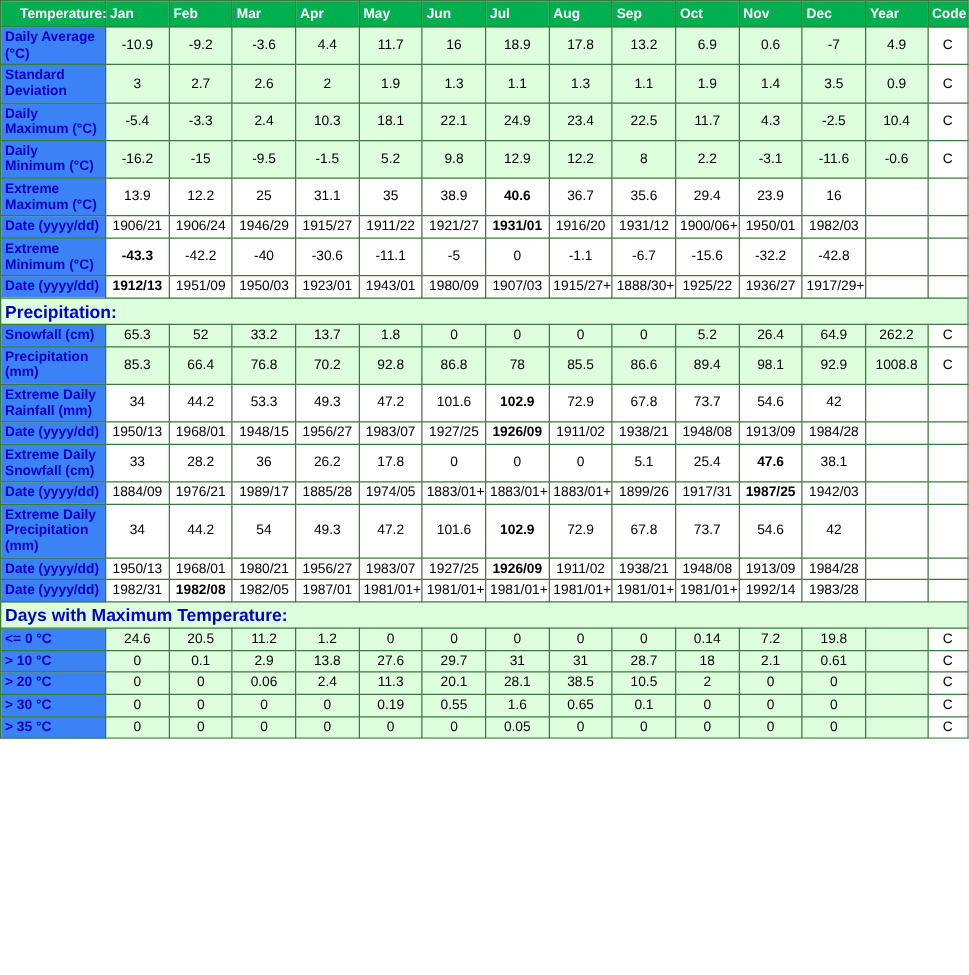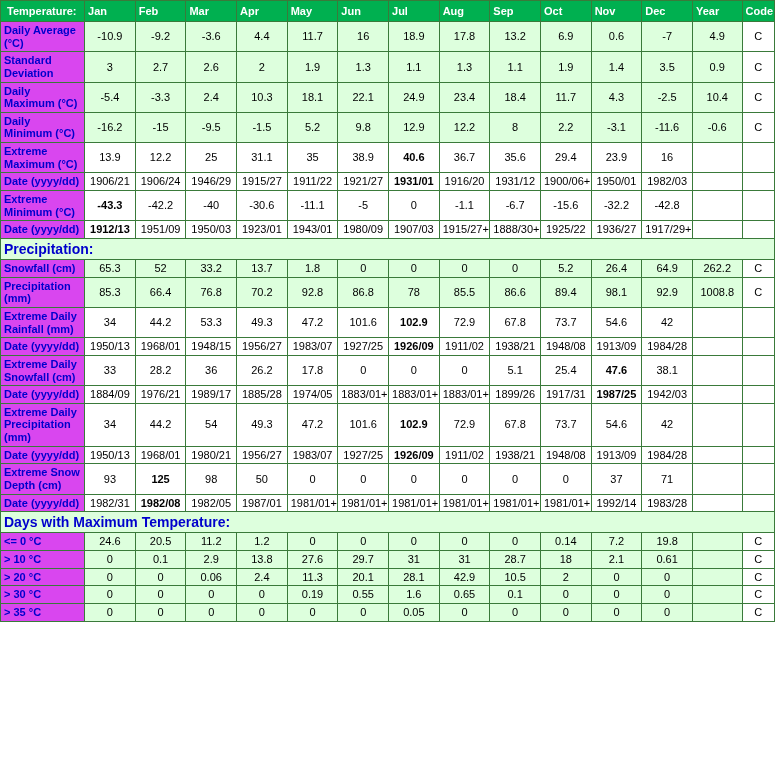--- a/index.html
+++ b/index.html
@@ -32,24 +32,24 @@
   thead th {
     background: #00b050;
     color: #ffffff;
     font-weight: bold;
     text-align: left;
     font-size: 11px;
     height: 16px;
   }
   thead th.hdr-label {
     text-align: left;
-    padding-left: 6px;
+    padding-left: 15px;
   }
   td.rowlabel {
-    background: #d946ef;
+    background: #3b82f6;
     color: #0000cc;
     font-weight: bold;
     text-align: left;
     font-size: 11px;
   }
   td.section {
     background: #ddffdd;
     color: #0000cc;
     font-weight: bold;
     text-align: left;
@@ -151,21 +151,21 @@
       <tr>
         <td class="rowlabel">Daily Maximum (°C)</td>
         <td class="val shade">-5.4</td>
         <td class="val shade">-3.3</td>
         <td class="val shade">2.4</td>
         <td class="val shade">10.3</td>
         <td class="val shade">18.1</td>
         <td class="val shade">22.1</td>
         <td class="val shade">24.9</td>
         <td class="val shade">23.4</td>
-        <td class="val shade">18.4</td>
+        <td class="val shade">22.5</td>
         <td class="val shade">11.7</td>
         <td class="val shade">4.3</td>
         <td class="val shade">-2.5</td>
         <td class="val shade">10.4</td>
         <td class="code shade">C</td>
       </tr>
       <tr>
         <td class="rowlabel">Daily Minimum (°C)</td>
         <td class="val shade">-16.2</td>
         <td class="val shade">-15</td>
@@ -383,37 +383,20 @@
         <td class="val plain bold">1926/09</td>
         <td class="val plain">1911/02</td>
         <td class="val plain">1938/21</td>
         <td class="val plain">1948/08</td>
         <td class="val plain">1913/09</td>
         <td class="val plain">1984/28</td>
         <td class="val plain"></td>
         <td class="code plain"></td>
       </tr>
       <tr>
-        <td class="rowlabel">Extreme Snow Depth (cm)</td>
-        <td class="val plain">93</td>
-        <td class="val plain bold">125</td>
-        <td class="val plain">98</td>
-        <td class="val plain">50</td>
-        <td class="val plain">0</td>
-        <td class="val plain">0</td>
-        <td class="val plain">0</td>
-        <td class="val plain">0</td>
-        <td class="val plain">0</td>
-        <td class="val plain">0</td>
-        <td class="val plain">37</td>
-        <td class="val plain">71</td>
-        <td class="val plain"></td>
-        <td class="code plain"></td>
-      </tr>
-      <tr>
         <td class="rowlabel">Date (yyyy/dd)</td>
         <td class="val plain">1982/31</td>
         <td class="val plain bold">1982/08</td>
         <td class="val plain">1982/05</td>
         <td class="val plain">1987/01</td>
         <td class="val plain">1981/01+</td>
         <td class="val plain">1981/01+</td>
         <td class="val plain">1981/01+</td>
         <td class="val plain">1981/01+</td>
         <td class="val plain">1981/01+</td>
@@ -462,21 +445,21 @@
       </tr>
       <tr>
         <td class="rowlabel">&gt; 20 °C</td>
         <td class="val shade">0</td>
         <td class="val shade">0</td>
         <td class="val shade">0.06</td>
         <td class="val shade">2.4</td>
         <td class="val shade">11.3</td>
         <td class="val shade">20.1</td>
         <td class="val shade">28.1</td>
-        <td class="val shade">42.9</td>
+        <td class="val shade">38.5</td>
         <td class="val shade">10.5</td>
         <td class="val shade">2</td>
         <td class="val shade">0</td>
         <td class="val shade">0</td>
         <td class="val shade"></td>
         <td class="code shade">C</td>
       </tr>
       <tr>
         <td class="rowlabel">&gt; 30 °C</td>
         <td class="val shade">0</td>

